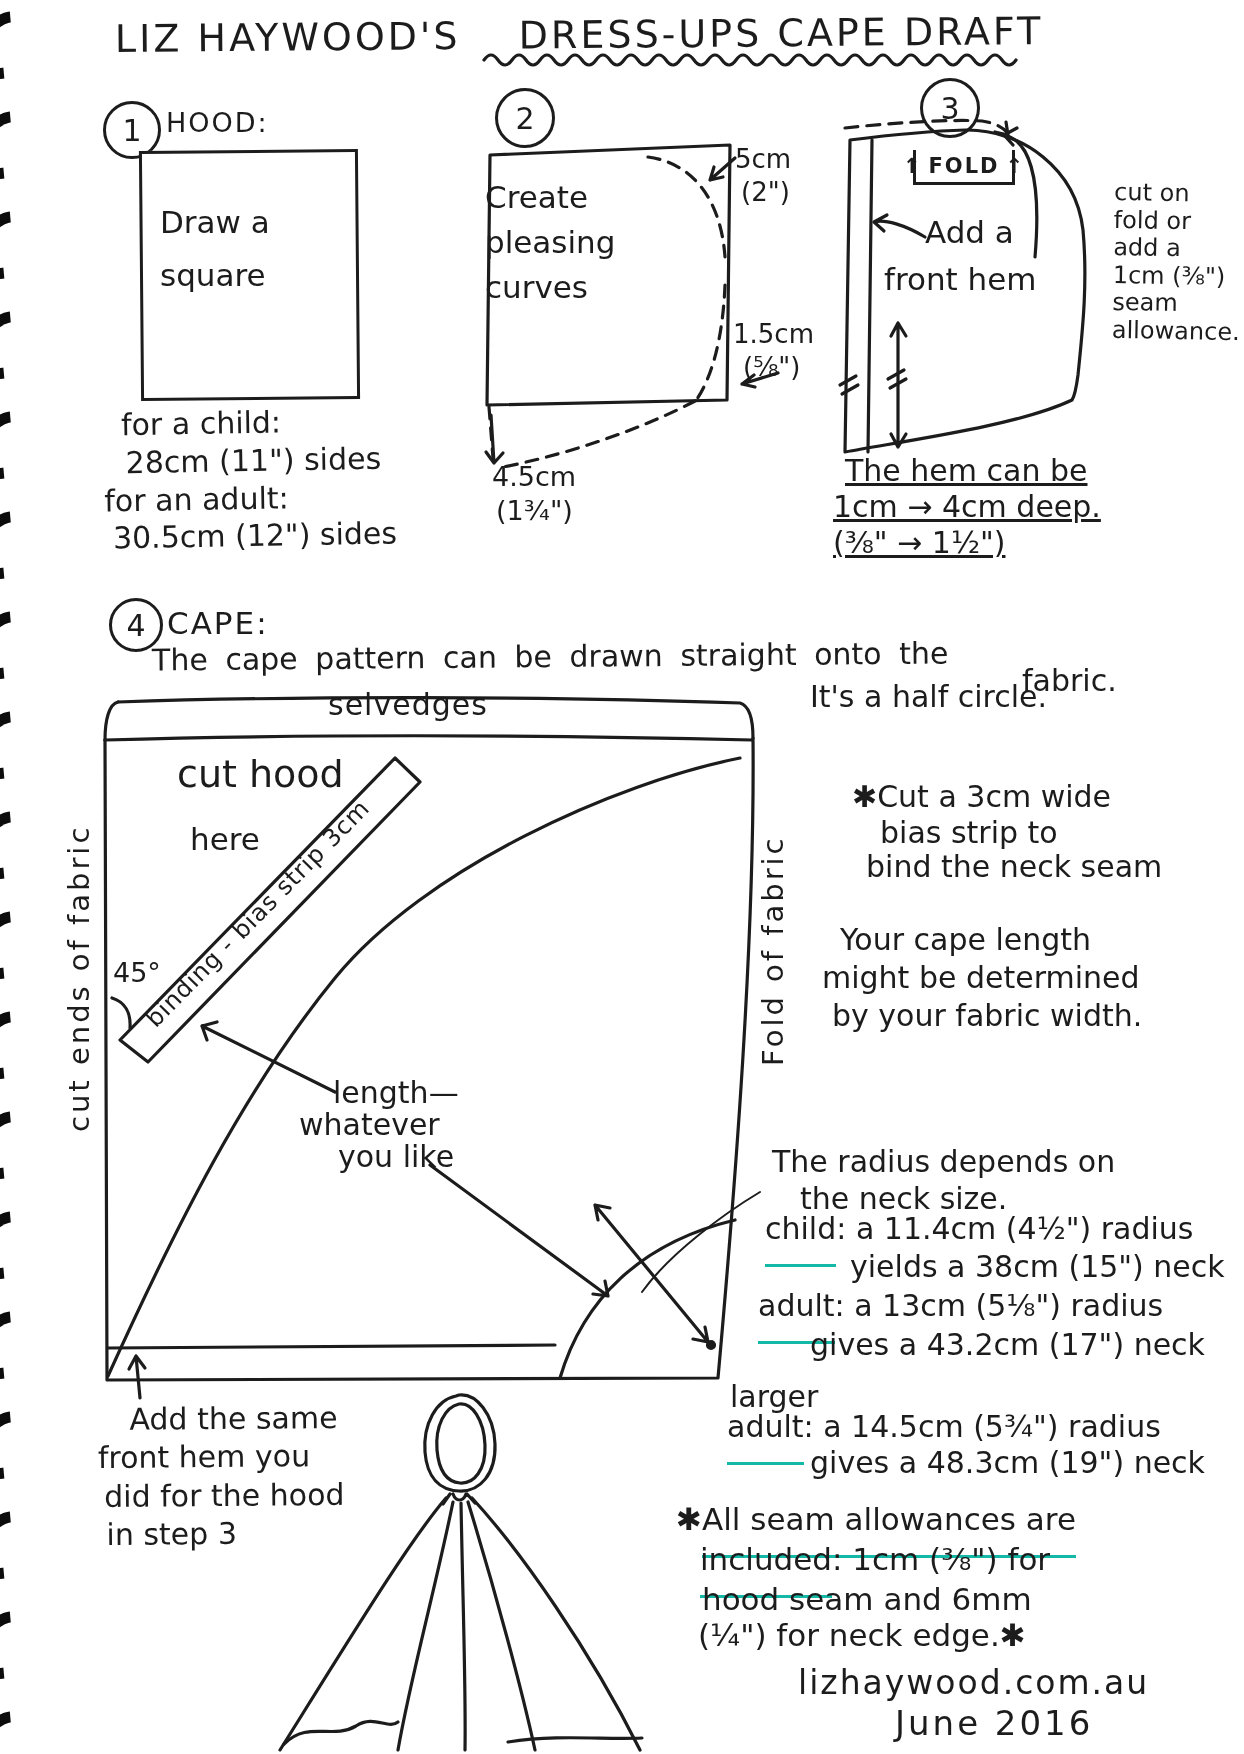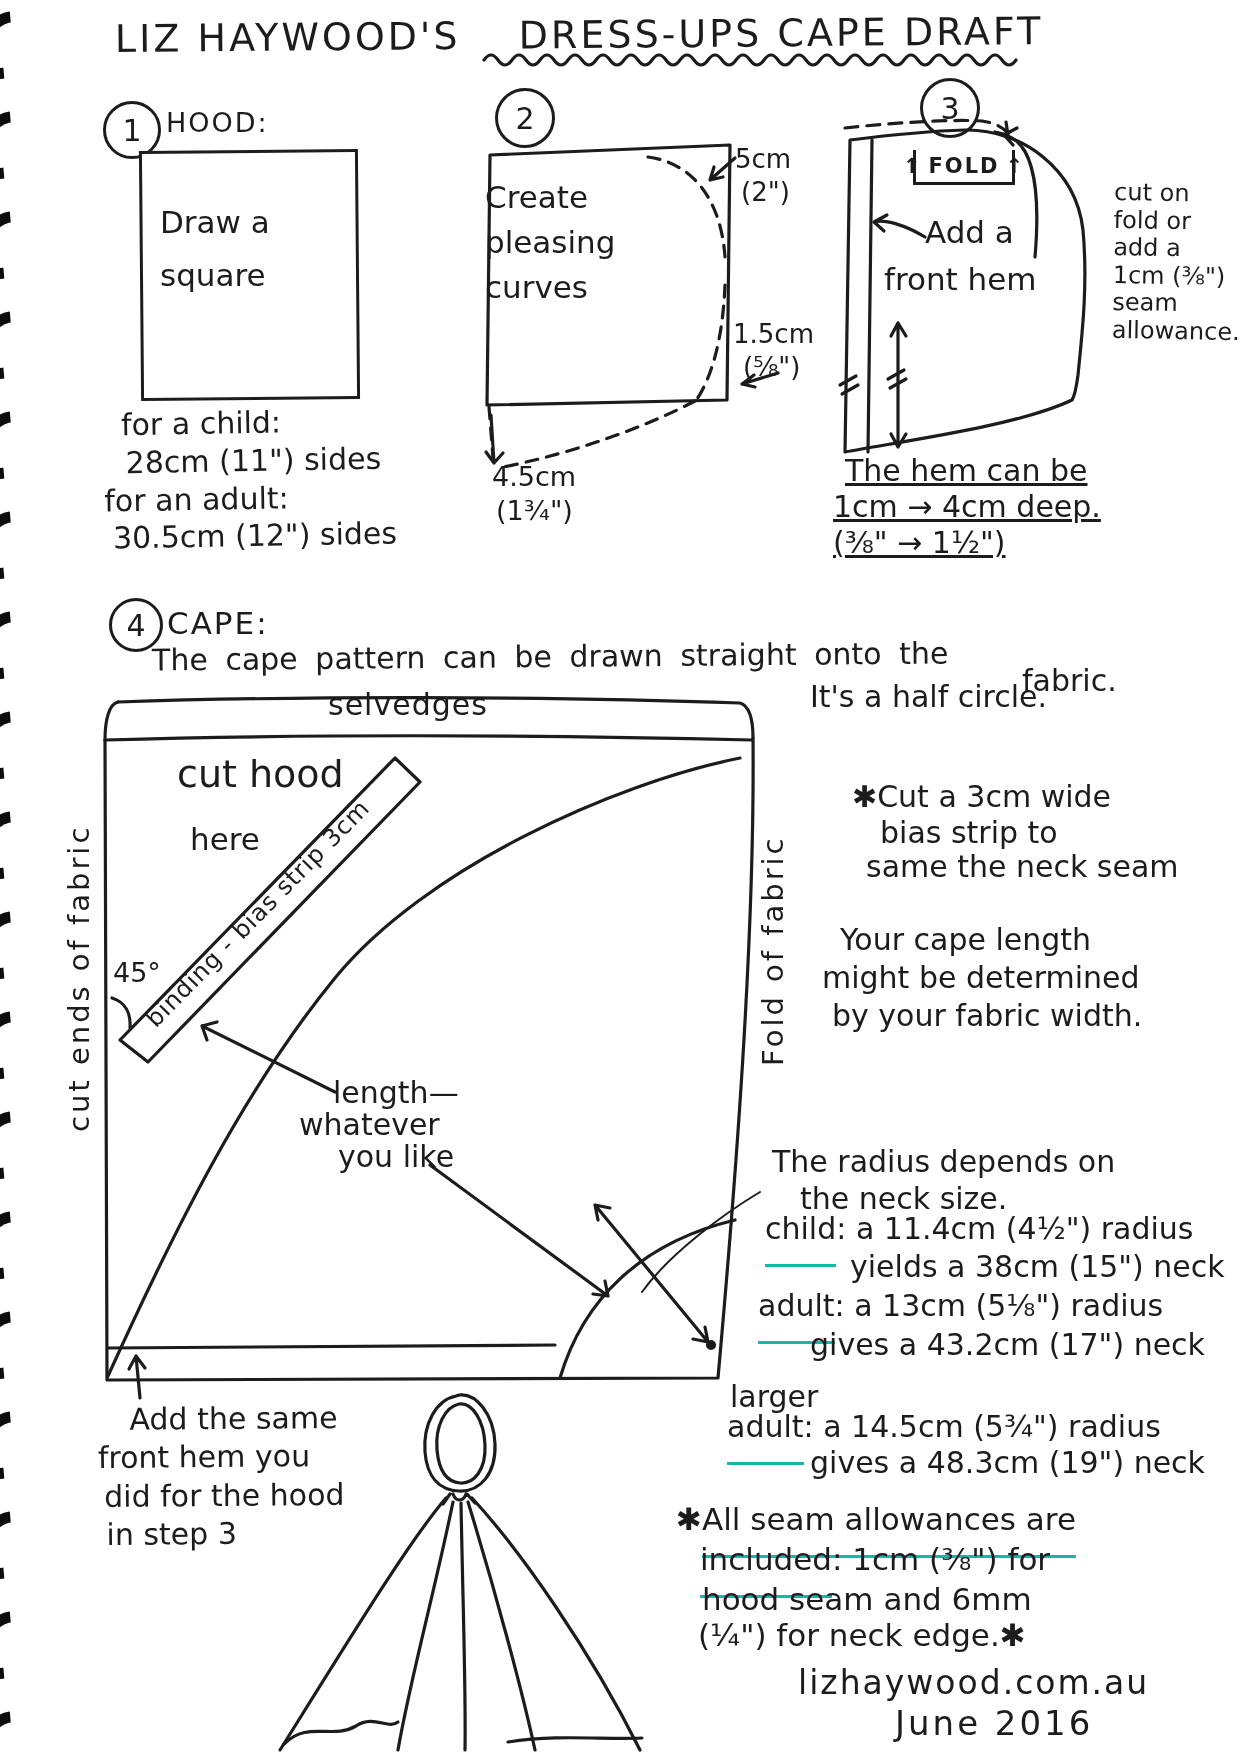--- a/index.html
+++ b/index.html
@@ -207,21 +207,21 @@
 
   <div class="hw r-05" style="left:98px;top:1400px;font-size:30px;line-height:1.28;">
     <div style="margin-left:32px;">Add the same</div>
     <div>front hem you</div>
     <div style="margin-left:6px;">did for the hood</div>
     <div style="margin-left:8px;">in step 3</div>
   </div>
 
   <div class="hw" style="left:852px;top:778px;font-size:30px;">✱Cut a 3cm wide</div>
   <div class="hw" style="left:880px;top:814px;font-size:30px;">bias strip to</div>
-  <div class="hw" style="left:866px;top:848px;font-size:30px;">same the neck seam</div>
+  <div class="hw" style="left:866px;top:848px;font-size:30px;">bind the neck seam</div>
 
   <div class="hw" style="left:840px;top:921px;font-size:30px;">Your cape length</div>
   <div class="hw" style="left:822px;top:959px;font-size:30px;">might be determined</div>
   <div class="hw" style="left:832px;top:997px;font-size:30px;">by your fabric width.</div>
 
   <div class="hw" style="left:772px;top:1143px;font-size:30px;">The radius depends on</div>
   <div class="hw" style="left:800px;top:1180px;font-size:30px;">the neck size.</div>
 
   <div class="hw" style="left:765px;top:1210px;font-size:30px;">
     <span class="ul">child</span><span>: a 11.4cm (4½") radius</span>

